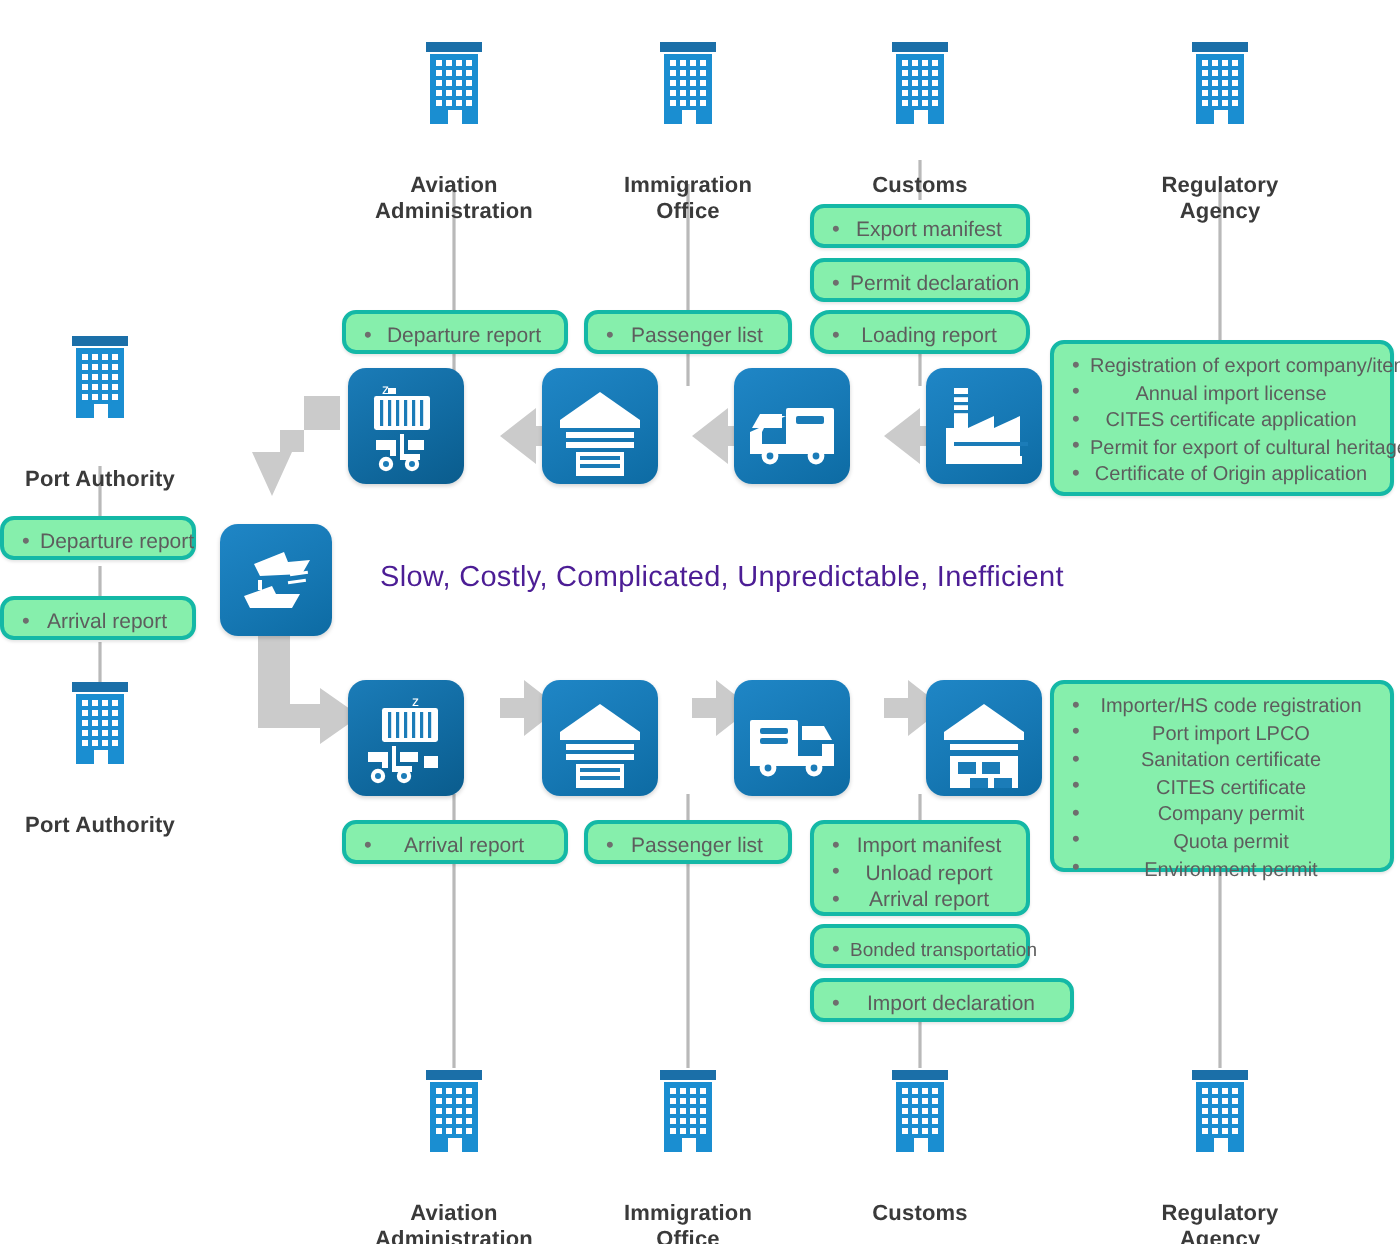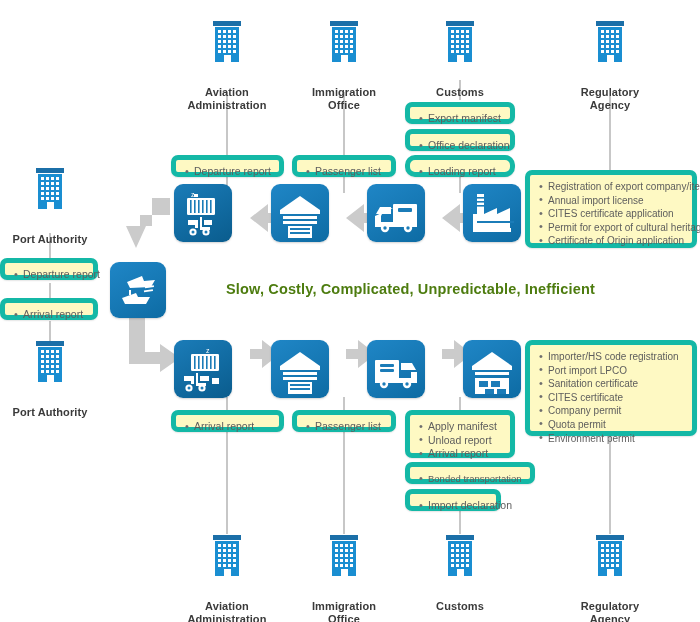--- a/index.html
+++ b/index.html
@@ -8,38 +8,38 @@
        -webkit-font-smoothing:antialiased;}
   .canvas{position:absolute;left:0;top:0;width:700px;height:622px;}
 
   
   .agency{position:absolute;text-align:center;}
   .agency .bldg{margin:0 auto;}
   .agency .alabel{font-size:11px;font-weight:bold;color:#3a3a3a;line-height:12.5px;
                   margin-top:16px;letter-spacing:.1px;white-space:pre-line;}
 
   
-  .box{position:absolute;background:#fef9c3;border:5px solid #14b8a6;border-radius:7px;
-       box-shadow:0 1px 1.5px rgba(0,0,0,.10);box-sizing:border-box;}
+  .box{position:absolute;background:#86efac;border:2px solid #14b8a6;border-radius:7px;
+       box-shadow:0 1px 1.5px rgba(0,0,0,.10);box-sizing:border-box;text-align:center;}
   .box ul{list-style:none;margin:0;padding:5px 9px 5px 9px;}
   .box li{font-size:10.5px;color:#5d5d5d;line-height:13.5px;position:relative;
           padding-left:9px;white-space:nowrap;}
   .box li:before{content:"•";position:absolute;left:0;top:-0.5px;color:#6e6e6e;font-size:11px;}
   .box.big li{font-size:10px;line-height:13.6px;}
 
   
   .tile{position:absolute;width:58px;height:58px;border-radius:9px;
         background:linear-gradient(150deg,#1f86c6 0%,#1678b4 55%,#0d6ba3 100%);
         box-shadow:0 1px 2px rgba(0,0,0,.18);}
   .tile svg{position:absolute;left:0;top:0;}
   .tile.dark{background:linear-gradient(150deg,#1b7cb8 0%,#10699f 60%,#0a5c8d 100%);}
 
   
-  .statement{position:absolute;font-size:14.5px;font-weight:bold;color:#4d7c0f;
-             letter-spacing:.15px;white-space:nowrap;margin-left:36px;}
+  .statement{position:absolute;font-size:14.5px;font-weight:normal;color:#4c1d95;
+             letter-spacing:.15px;white-space:nowrap;}
 </style>
 </head>
 <body>
 
 <div class="canvas">
 
   <svg class="canvas" width="700" height="622" style="pointer-events:none;">
 
     <line x1="227" y1="92" x2="227" y2="155" stroke="#b9b9b9" stroke-width="1.6"></line>
     <line x1="344" y1="92" x2="344" y2="155" stroke="#b9b9b9" stroke-width="1.6"></line>
@@ -232,21 +232,21 @@
   </div>
 
   <div class="box" style="left:405px;top:102px;width:110px;height:22px;">
     <ul>
         <li>Export manifest</li>
       </ul>
   </div>
 
   <div class="box" style="left:405px;top:129px;width:110px;height:22px;">
     <ul>
-        <li>Office declaration</li>
+        <li>Permit declaration</li>
       </ul>
   </div>
 
   <div class="box" style="left:405px;top:155px;width:110px;height:22px;border-radius:10px;">
     <ul>
         <li>Loading report</li>
       </ul>
   </div>
 
   <div class="box big" style="left:525px;top:170px;width:172px;height:78px;">
@@ -524,33 +524,33 @@
   </div>
 
   <div class="box" style="left:292px;top:410px;width:104px;height:22px;">
     <ul>
         <li>Passenger list</li>
       </ul>
   </div>
 
   <div class="box" style="left:405px;top:410px;width:110px;height:48px;">
     <ul>
-      <li>Apply manifest</li>
+      <li>Import manifest</li>
       <li>Unload report</li>
       <li>Arrival report</li>
     </ul>
   </div>
 
-  <div class="box" style="left:405px;top:462px;width:130px;height:22px;">
+  <div class="box" style="left:405px;top:462px;width:110px;height:22px;">
     <ul>
         <li style="font-size:9.5px;">Bonded transportation</li>
       </ul>
   </div>
 
-  <div class="box" style="left:405px;top:489px;width:96px;height:22px;">
+  <div class="box" style="left:405px;top:489px;width:132px;height:22px;">
     <ul>
         <li>Import declaration</li>
       </ul>
   </div>
 
   <div class="box big" style="left:525px;top:340px;width:172px;height:96px;">
     <ul>
       <li>Importer/HS code registration</li>
       <li>Port import LPCO</li>
       <li>Sanitation certificate</li>

